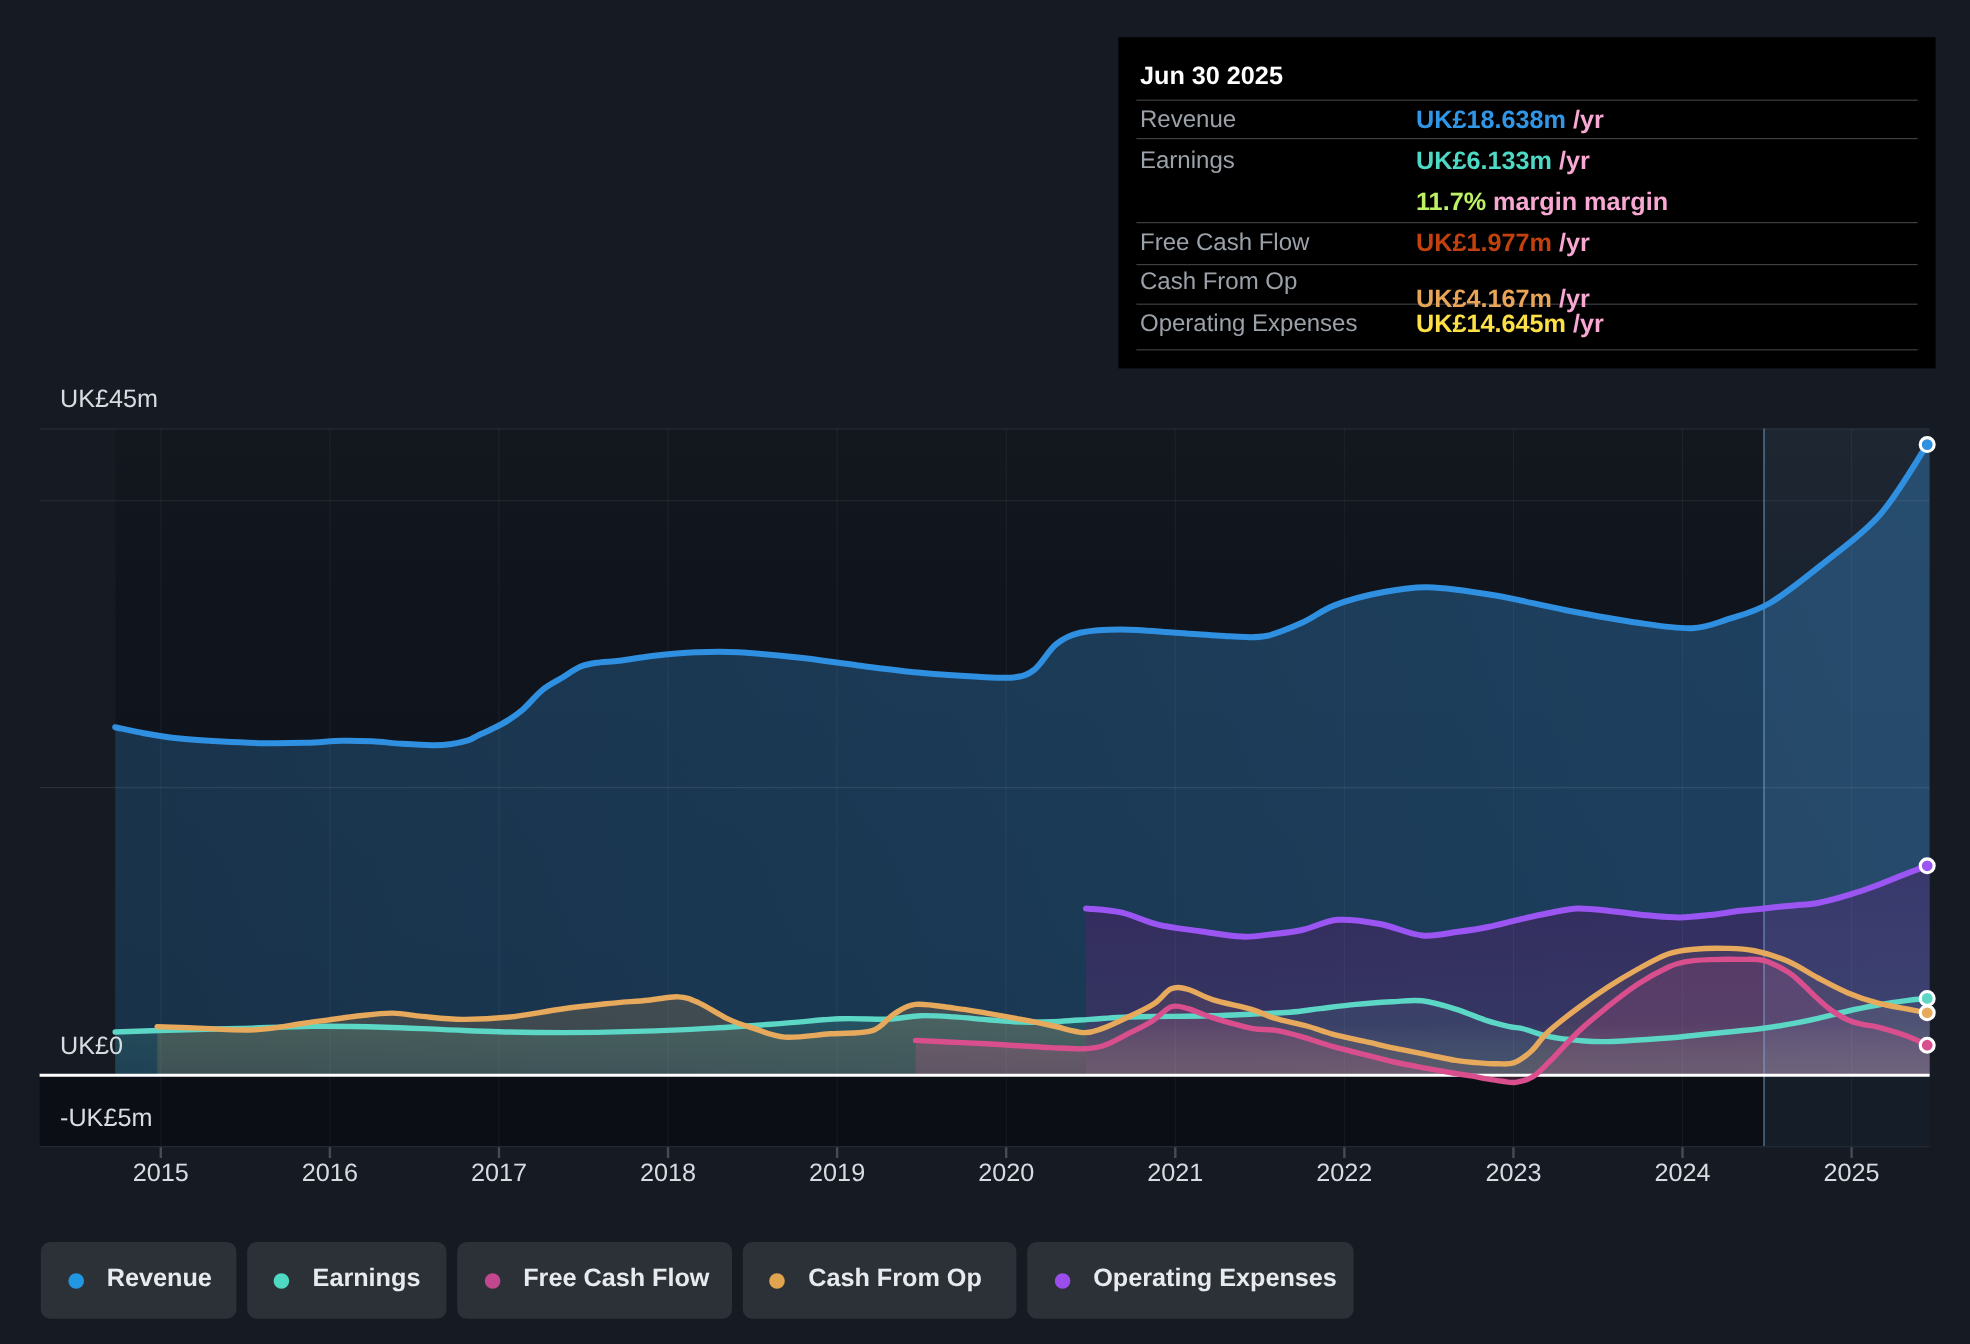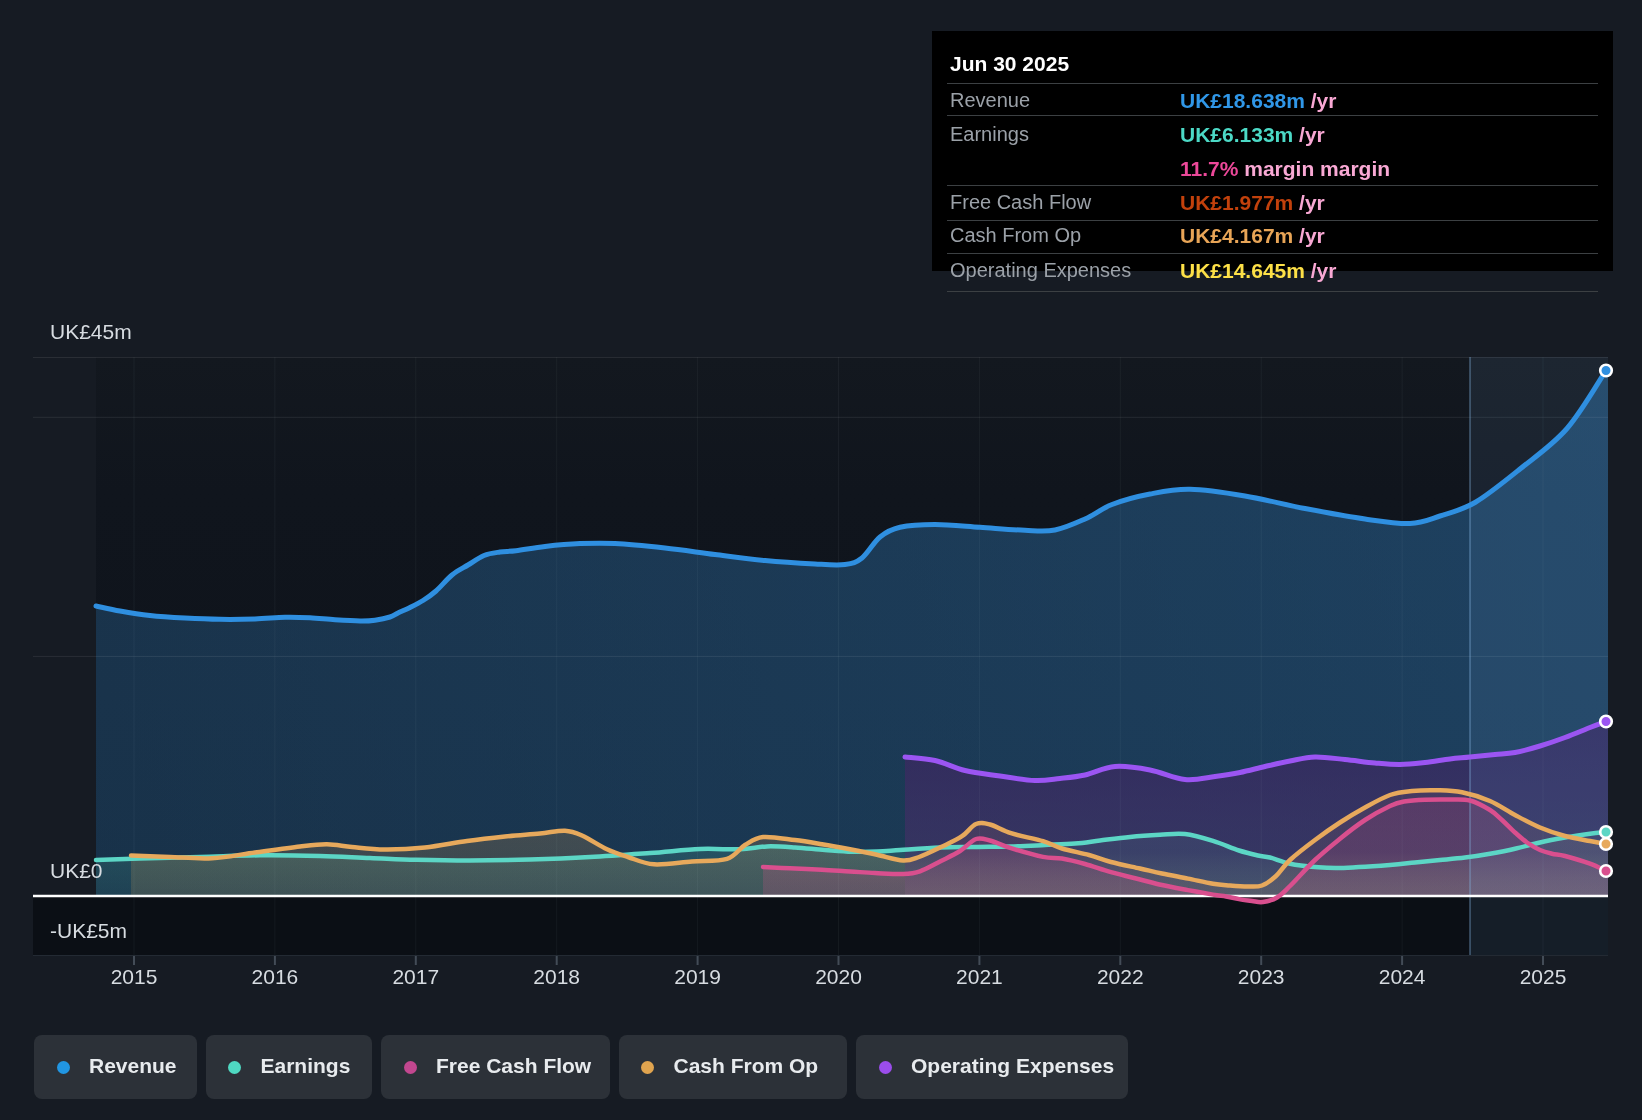--- a/index.html
+++ b/index.html
@@ -1,18 +1,18 @@
 <!DOCTYPE html>
 <html><head><meta charset="utf-8"><style>
 *{margin:0;padding:0;box-sizing:border-box}
 html,body{width:1642px;height:1120px;background:#161b23;overflow:hidden;font-family:"Liberation Sans",sans-serif}
 #wrap{position:relative;width:1642px;height:1120px}
 svg{position:absolute;left:0;top:0}
 .ax{font:21px "Liberation Sans",sans-serif;fill:#d7dce1}
-#tip{position:absolute;left:932px;top:31px;width:681px;height:240px;background:#000}
+#tip{position:absolute;left:932px;top:31px;width:681px;height:276px;background:#000}
 .t-title{position:absolute;left:18px;top:21px;font-size:21px;font-weight:bold;color:#fff}
 .sep{position:absolute;left:15px;width:651px;height:1px;background:#3c4043}
 .lab{position:absolute;left:18px;font-size:20px;color:#9ba1a8}
 .val{position:absolute;left:248px;font-size:21px;color:#9ba1a8}
 .val b{font-weight:bold}
 .yr{color:#f9a8d4;font-weight:bold}
 .pill{position:absolute;top:1035px;height:64px;background:#2c3138;border-radius:8px}
 .dot{position:absolute;left:22.5px;top:25.5px;width:13px;height:13px;border-radius:50%}
 .pl{position:absolute;left:55px;top:19px;font-size:21px;font-weight:bold;color:#e8ebee;white-space:nowrap}
 </style></head><body>
@@ -113,25 +113,25 @@
 <div class="sep" style="top:51.9px"></div>
       <div class="sep" style="top:83.5px"></div>
       <div class="sep" style="top:153.8px"></div>
       <div class="sep" style="top:188.5px"></div>
       <div class="sep" style="top:221.9px"></div>
       <div class="sep" style="top:260.0px"></div>
 <div class="lab" style="top:57.5px">Revenue</div>
       <div class="val" style="top:57.5px"><b style="color:#3097e8">UK£18.638m</b> <span class="yr">/yr</span></div>
 <div class="lab" style="top:91.5px">Earnings</div>
       <div class="val" style="top:91.5px"><b style="color:#4cd9c6">UK£6.133m</b> <span class="yr">/yr</span></div>
-<div class="val" style="top:125.5px"><b style="color:#ec4899">11.7%</b> <span class="yr">margin margin</span></div>
+<div class="val" style="top:125.5px"><b style="color:#bef264">11.7%</b> <span class="yr">margin margin</span></div>
 <div class="lab" style="top:159.5px">Free Cash Flow</div>
       <div class="val" style="top:159.5px"><b style="color:#c2410c">UK£1.977m</b> <span class="yr">/yr</span></div>
 <div class="lab" style="top:193px">Cash From Op</div>
-      <div class="val" style="top:193px"><b style="color:#e8a557">UK£4.167m</b> <span class="yr">/yr</span></div>
+      <div class="val" style="top:207px"><b style="color:#e8a557">UK£4.167m</b> <span class="yr">/yr</span></div>
 <div class="lab" style="top:227.5px">Operating Expenses</div>
       <div class="val" style="top:227.5px"><b style="color:#fde047">UK£14.645m</b> <span class="yr">/yr</span></div>
 </div>
 <div class="pill" style="left:34.0px;width:163.0px">
       <span class="dot" style="background:#2196e3"></span>
       <span class="pl">Revenue</span>
     </div>
     <div class="pill" style="left:205.5px;width:166.0px">
       <span class="dot" style="background:#4fd9c2"></span>
       <span class="pl">Earnings</span>

